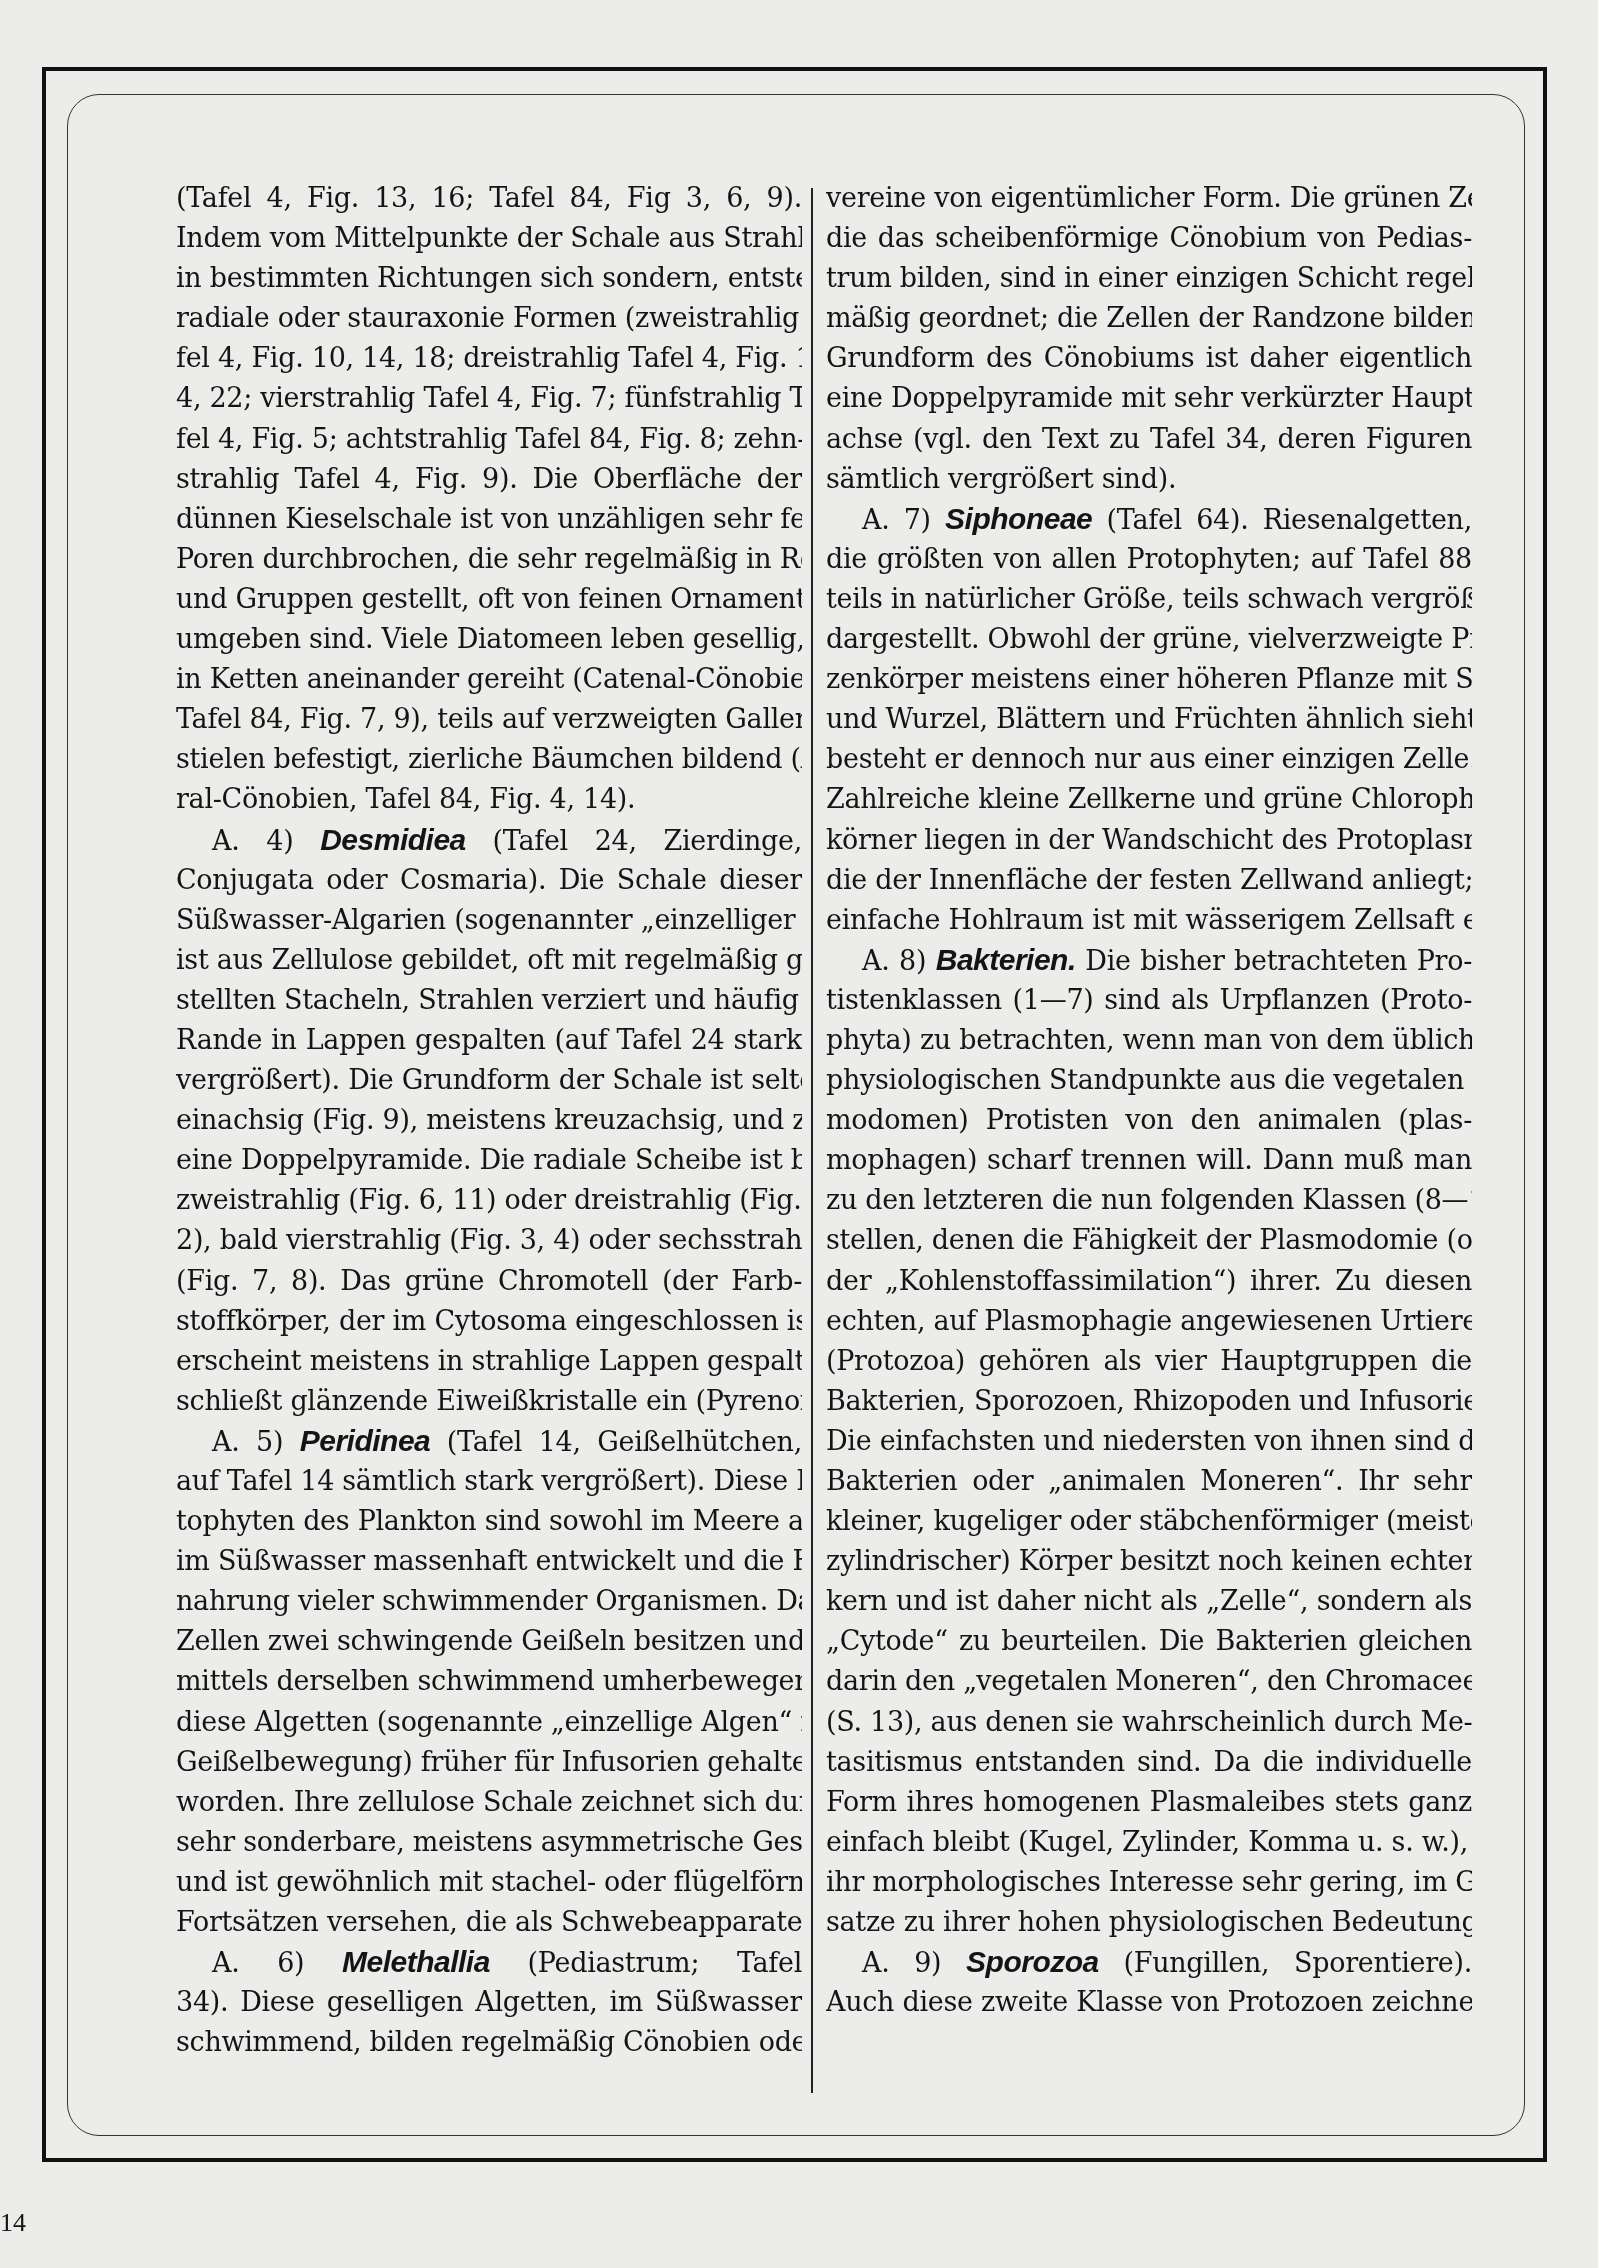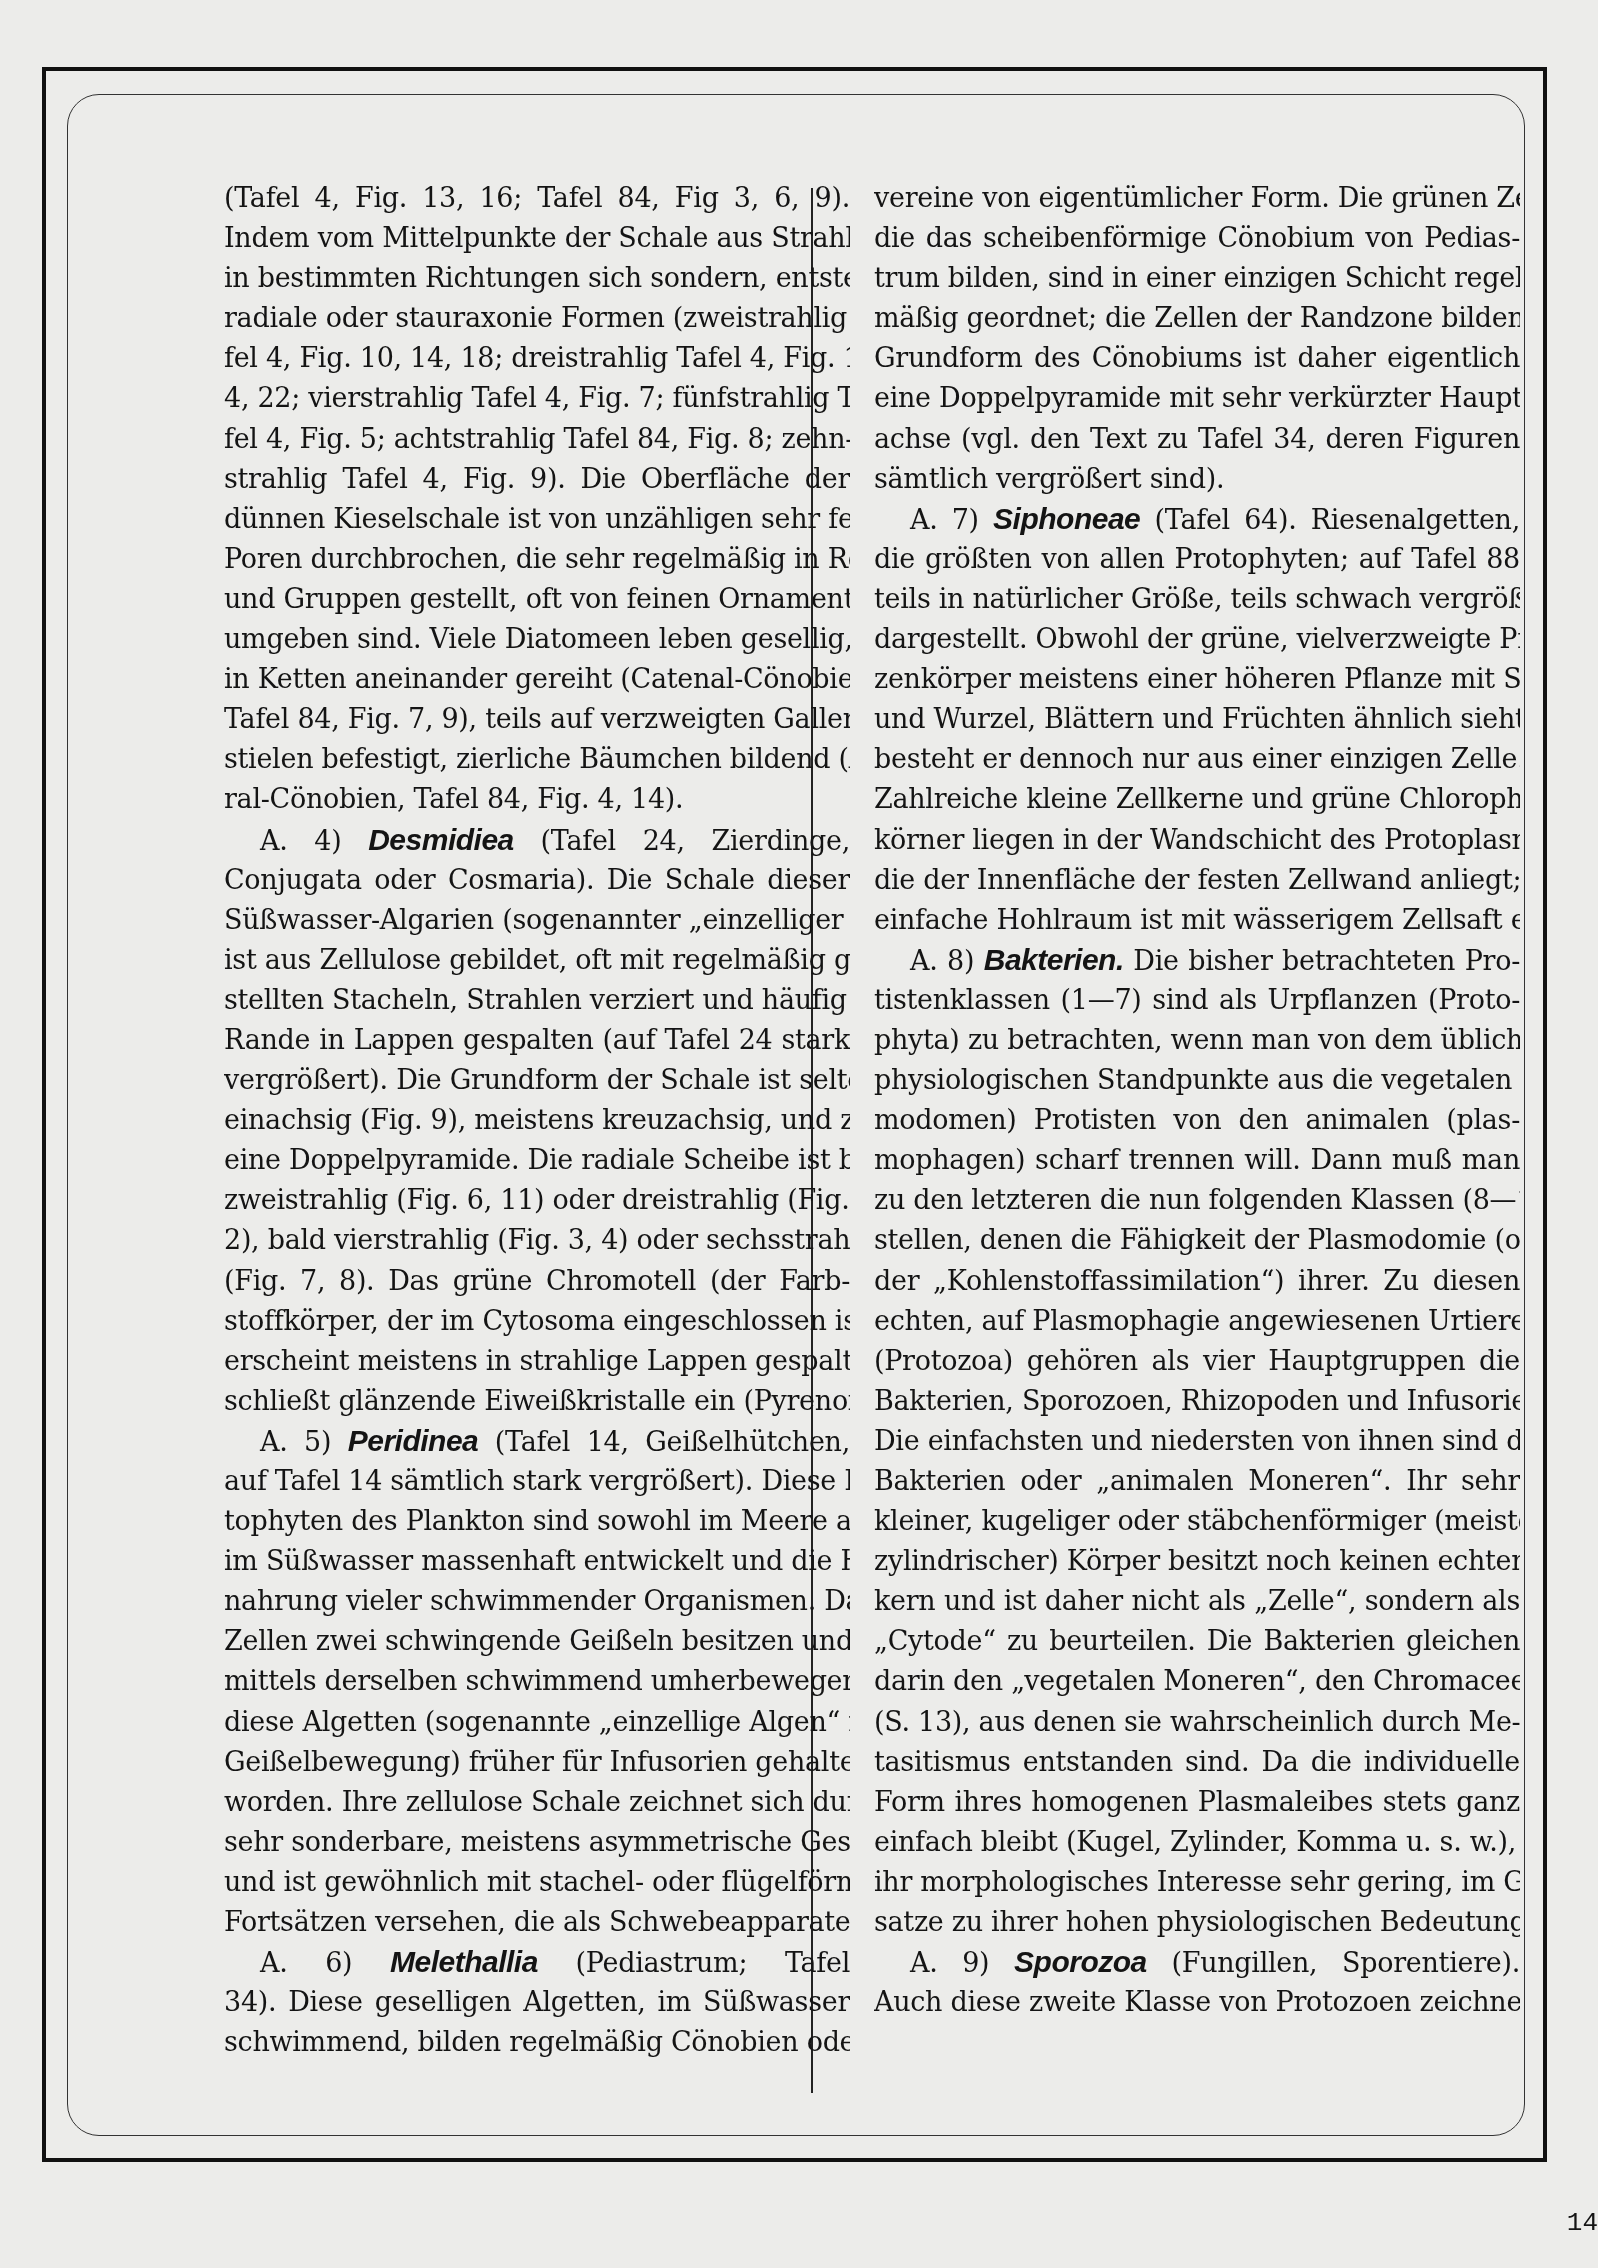--- a/index.html
+++ b/index.html
@@ -3,31 +3,31 @@
 <meta charset="utf-8">
 <style>
   html, body { margin:0; padding:0; }
   body { width:1598px; height:2268px; background:#ececea; position:relative; overflow:hidden;
          font-family:"DejaVu Serif", serif; color:#141414; }
   .outer-frame { position:absolute; left:42px; top:67px; width:1505px; height:2095px;
                  border:4px solid #111; box-sizing:border-box; }
   .inner-frame { position:absolute; left:67px; top:94px; width:1458px; height:2042px;
                  border:1.5px solid #333; border-radius:32px; box-sizing:border-box; }
   .divider { position:absolute; left:811px; top:188px; width:1.5px; height:1905px; background:#222; }
-  .col { position:absolute; top:178px;margin-left:48px; }
+  .col { position:absolute; top:178px; }
   .col-left { left:176px; width:626px; }
   .col-right { left:826px; width:646px; }
   .line { display:block; height:40.1px; line-height:40.1px; font-size:27px; text-align:justify;
           text-align-last:justify; white-space:nowrap; overflow:hidden; letter-spacing:-0.3px; }
   .line.last { text-align-last:left; }
   .line.indent { padding-left:36px; }
   .head { font-family:"Liberation Sans", sans-serif; font-weight:bold; font-size:30px;
           letter-spacing:-0.5px;font-style:italic; }
-  .page-number { position:absolute; left:0; width:1598px; top:2208px; text-align:right;
-                 font-size:26px; font-family:Liberation Mono, monospace; }
+  .page-number { position:absolute; left:0; width:1598px; top:2208px; text-align:left;
+                 font-size:26px; font-family:Liberation Serif, serif; }
 </style>
 </head>
 <body>
 
 <div class="outer-frame"></div>
 <div class="inner-frame"></div>
 <div class="divider"></div>
 
 <div class="col col-left" id="col-left">
     <span class="line">(Tafel 4, Fig. 13, 16; Tafel 84, Fig 3, 6, 9).</span>

